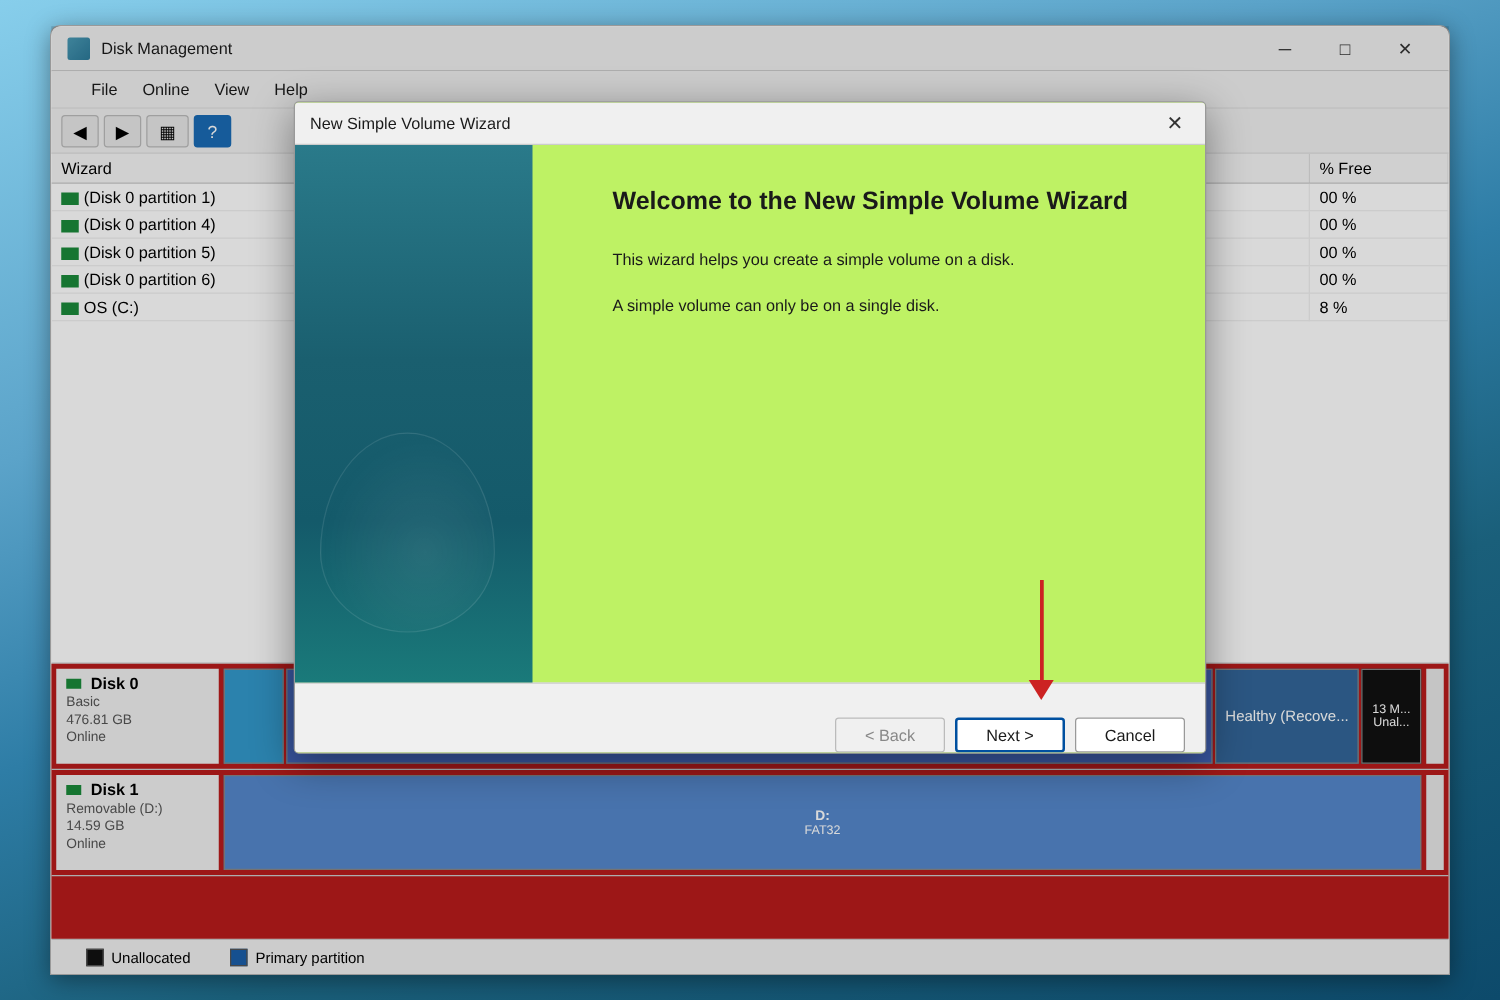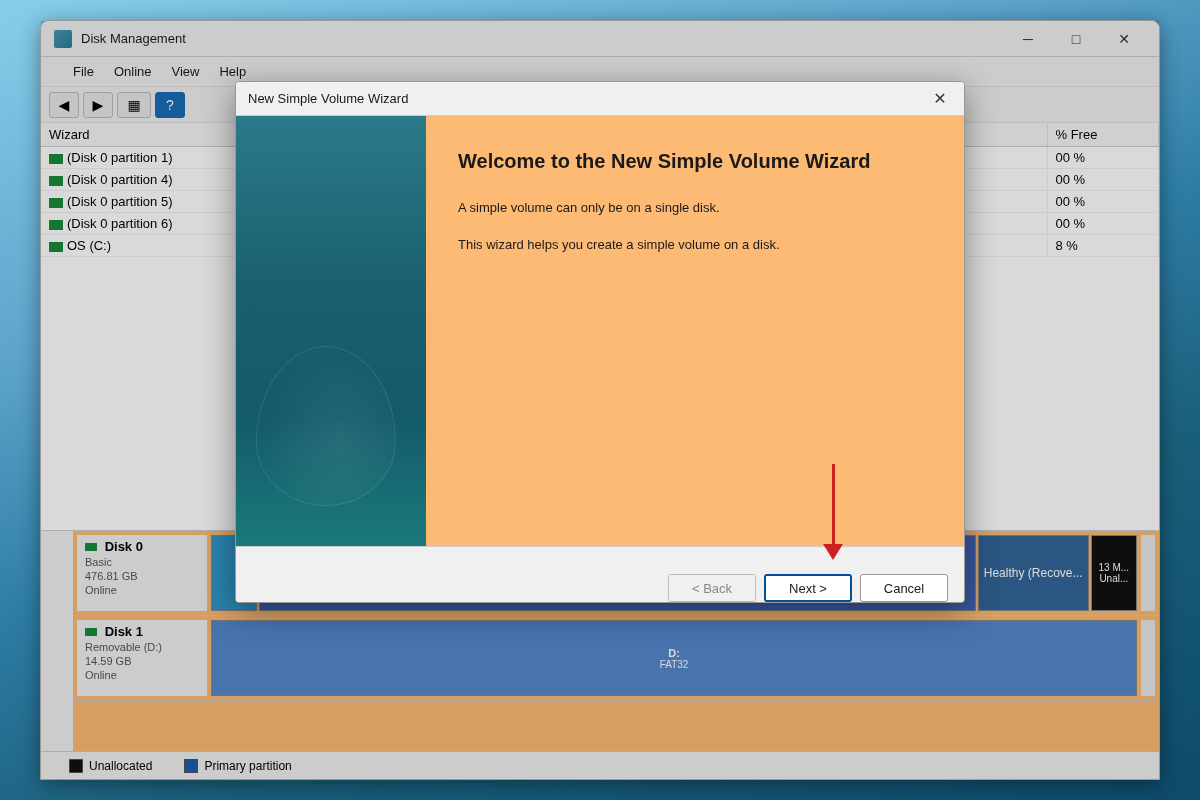--- a/index.html
+++ b/index.html
@@ -178,24 +178,23 @@
       width: 14px;
       height: 10px;
       background: #1a8a3a;
       margin-right: 4px;
       vertical-align: middle;
     }
 
     
     .disk-view {
       height: 220px;
-      background: #fdba74;
+      background: #b91c1c;
       overflow: auto;
       position: relative;
-      margin-left: 32px;
     }
 
     .disk-row {
       display: flex;
       height: 85px;
       border-bottom: 1px solid #ccc;
       padding: 4px;
       gap: 4px;
     }
 
@@ -274,21 +273,21 @@
       background: rgba(0,0,0,0.15);
       display: flex;
       align-items: flex-start;
       justify-content: center;
       padding-top: 60px;
       z-index: 100;
     }
 
     .wizard-dialog {
       width: 730px;
-      background: #fdba74;
+      background: #bef264;
       border-radius: 4px;
       box-shadow: 0 8px 32px rgba(0,0,0,0.4);
       border: 1px solid #999;
       display: flex;
       flex-direction: column;
       overflow: hidden;
     }
 
     .wizard-title-bar {
       height: 34px;
@@ -340,20 +339,21 @@
       background: radial-gradient(ellipse at 60% 60%, rgba(255,255,255,0.08) 0%, transparent 70%);
       border-radius: 50% 50% 50% 50% / 60% 60% 40% 40%;
       border: 1px solid rgba(255,255,255,0.1);
     }
 
     .wizard-content {
       flex: 1;
       padding: 32px 32px 20px 32px;
       display: flex;
       flex-direction: column;
+      margin-left: 32px;
     }
 
     .wizard-heading {
       font-size: 20px;
       font-weight: bold;
       color: #1a1a1a;
       margin-bottom: 24px;
       line-height: 1.3;
     }
 
@@ -589,22 +589,22 @@
       </div>
 
       <div class="wizard-body">
 
         <div class="wizard-sidebar">
           <div class="wizard-sidebar-decoration"></div>
         </div>
 
         <div class="wizard-content">
           <div class="wizard-heading">Welcome to the New Simple Volume Wizard</div>
+          <p class="wizard-paragraph">This wizard helps you create a simple volume on a disk.</p>
           <p class="wizard-paragraph">A simple volume can only be on a single disk.</p>
-          <p class="wizard-paragraph">This wizard helps you create a simple volume on a disk.</p>
         </div>
 
       </div>
 
       <div class="wizard-footer">
 
         <div style="position:relative;display:flex;align-items:flex-end;justify-content:flex-end;flex:1;gap:8px;">
 
           <div style="position:absolute;right:105px;top:-110px;display:flex;flex-direction:column;align-items:center;pointer-events:none;">
             <div style="width:3px;height:80px;background:#cc2222;"></div>

